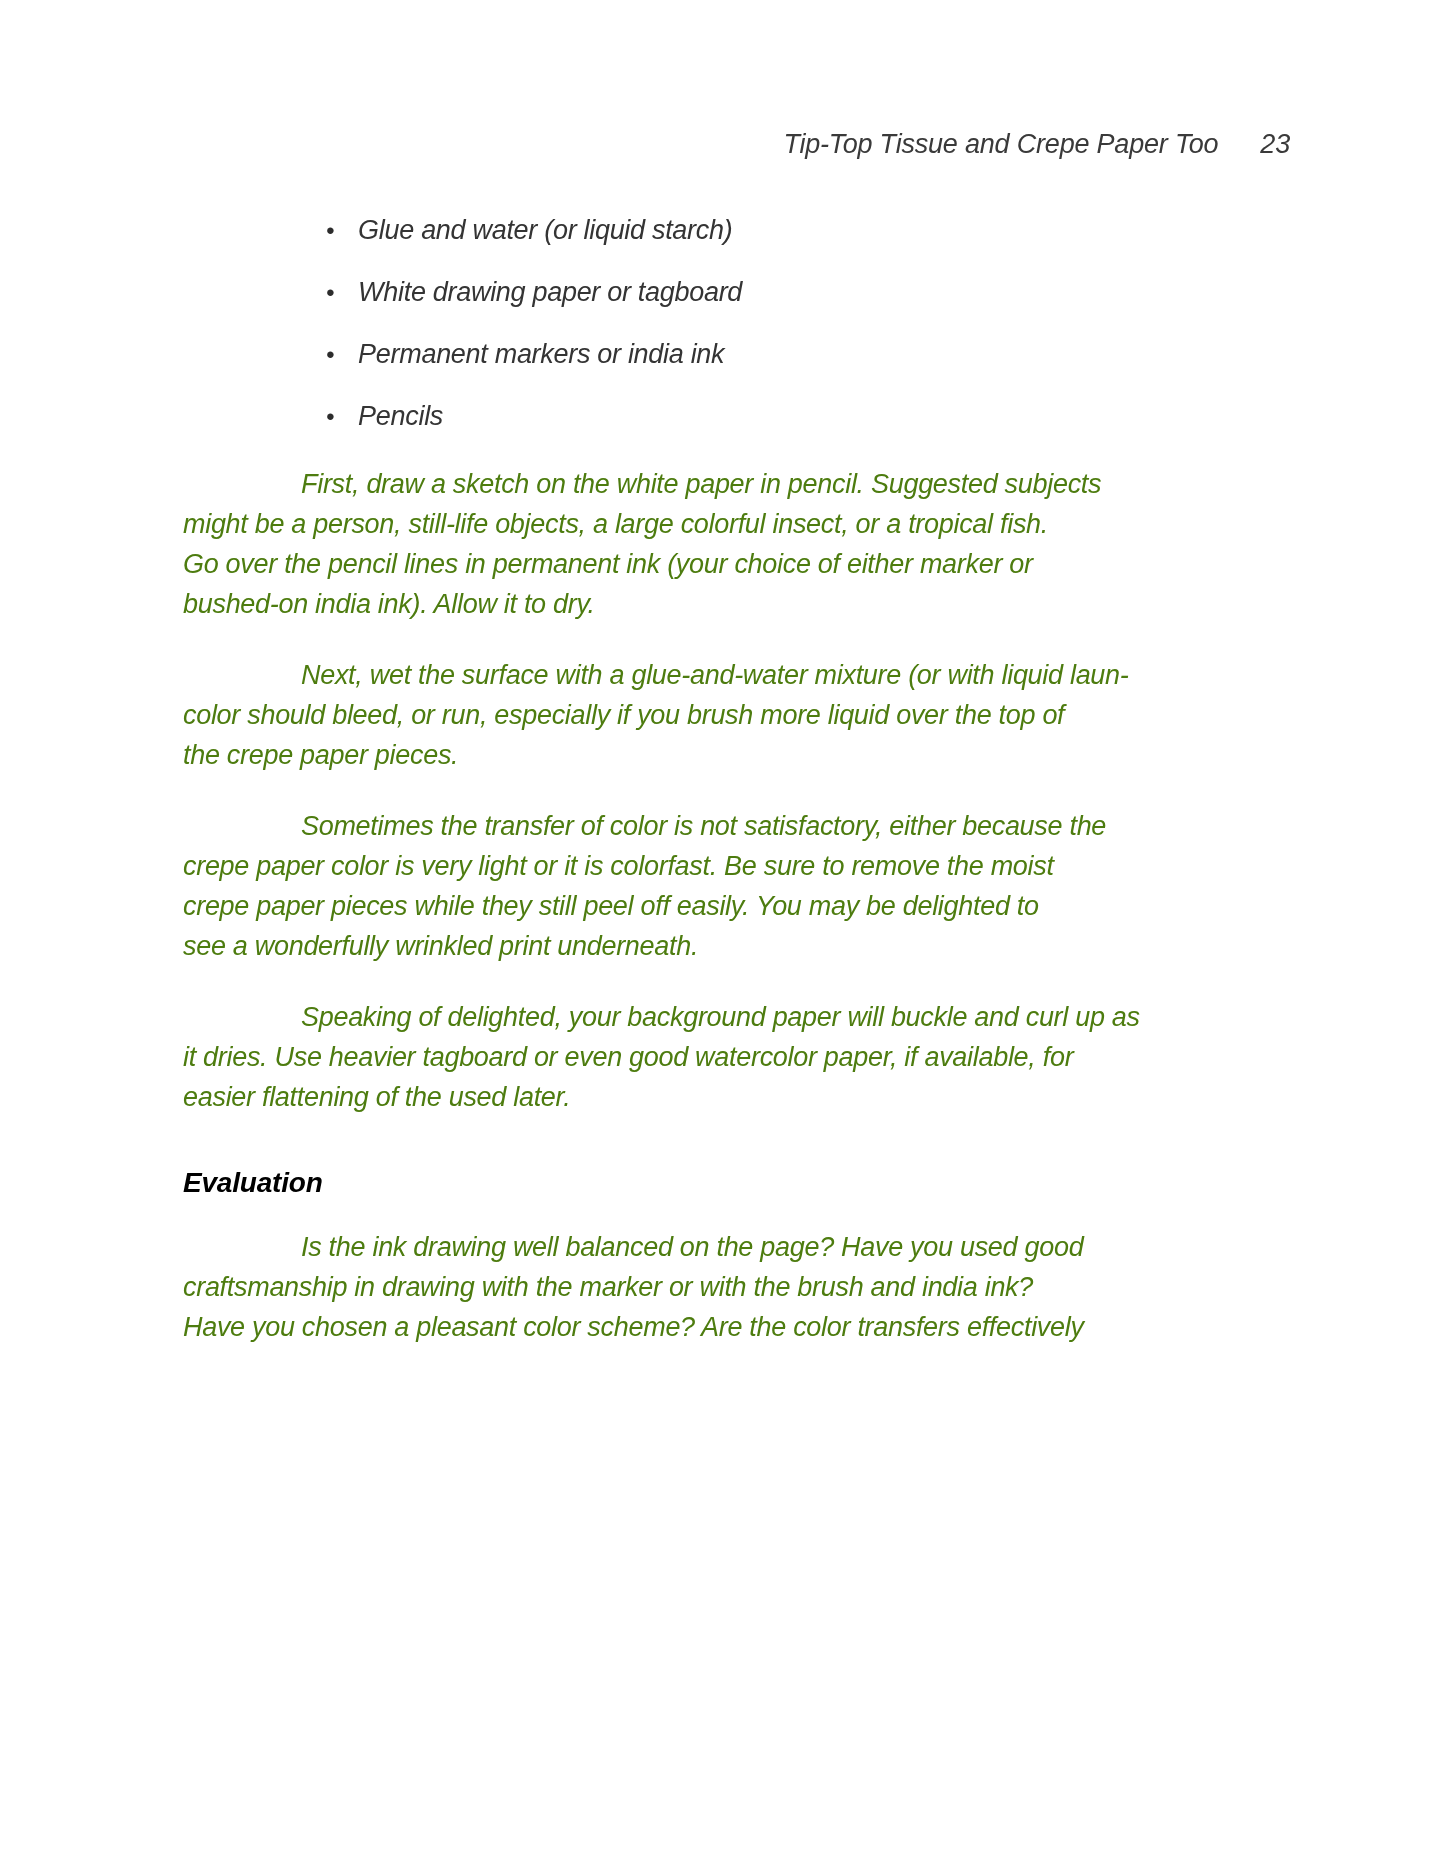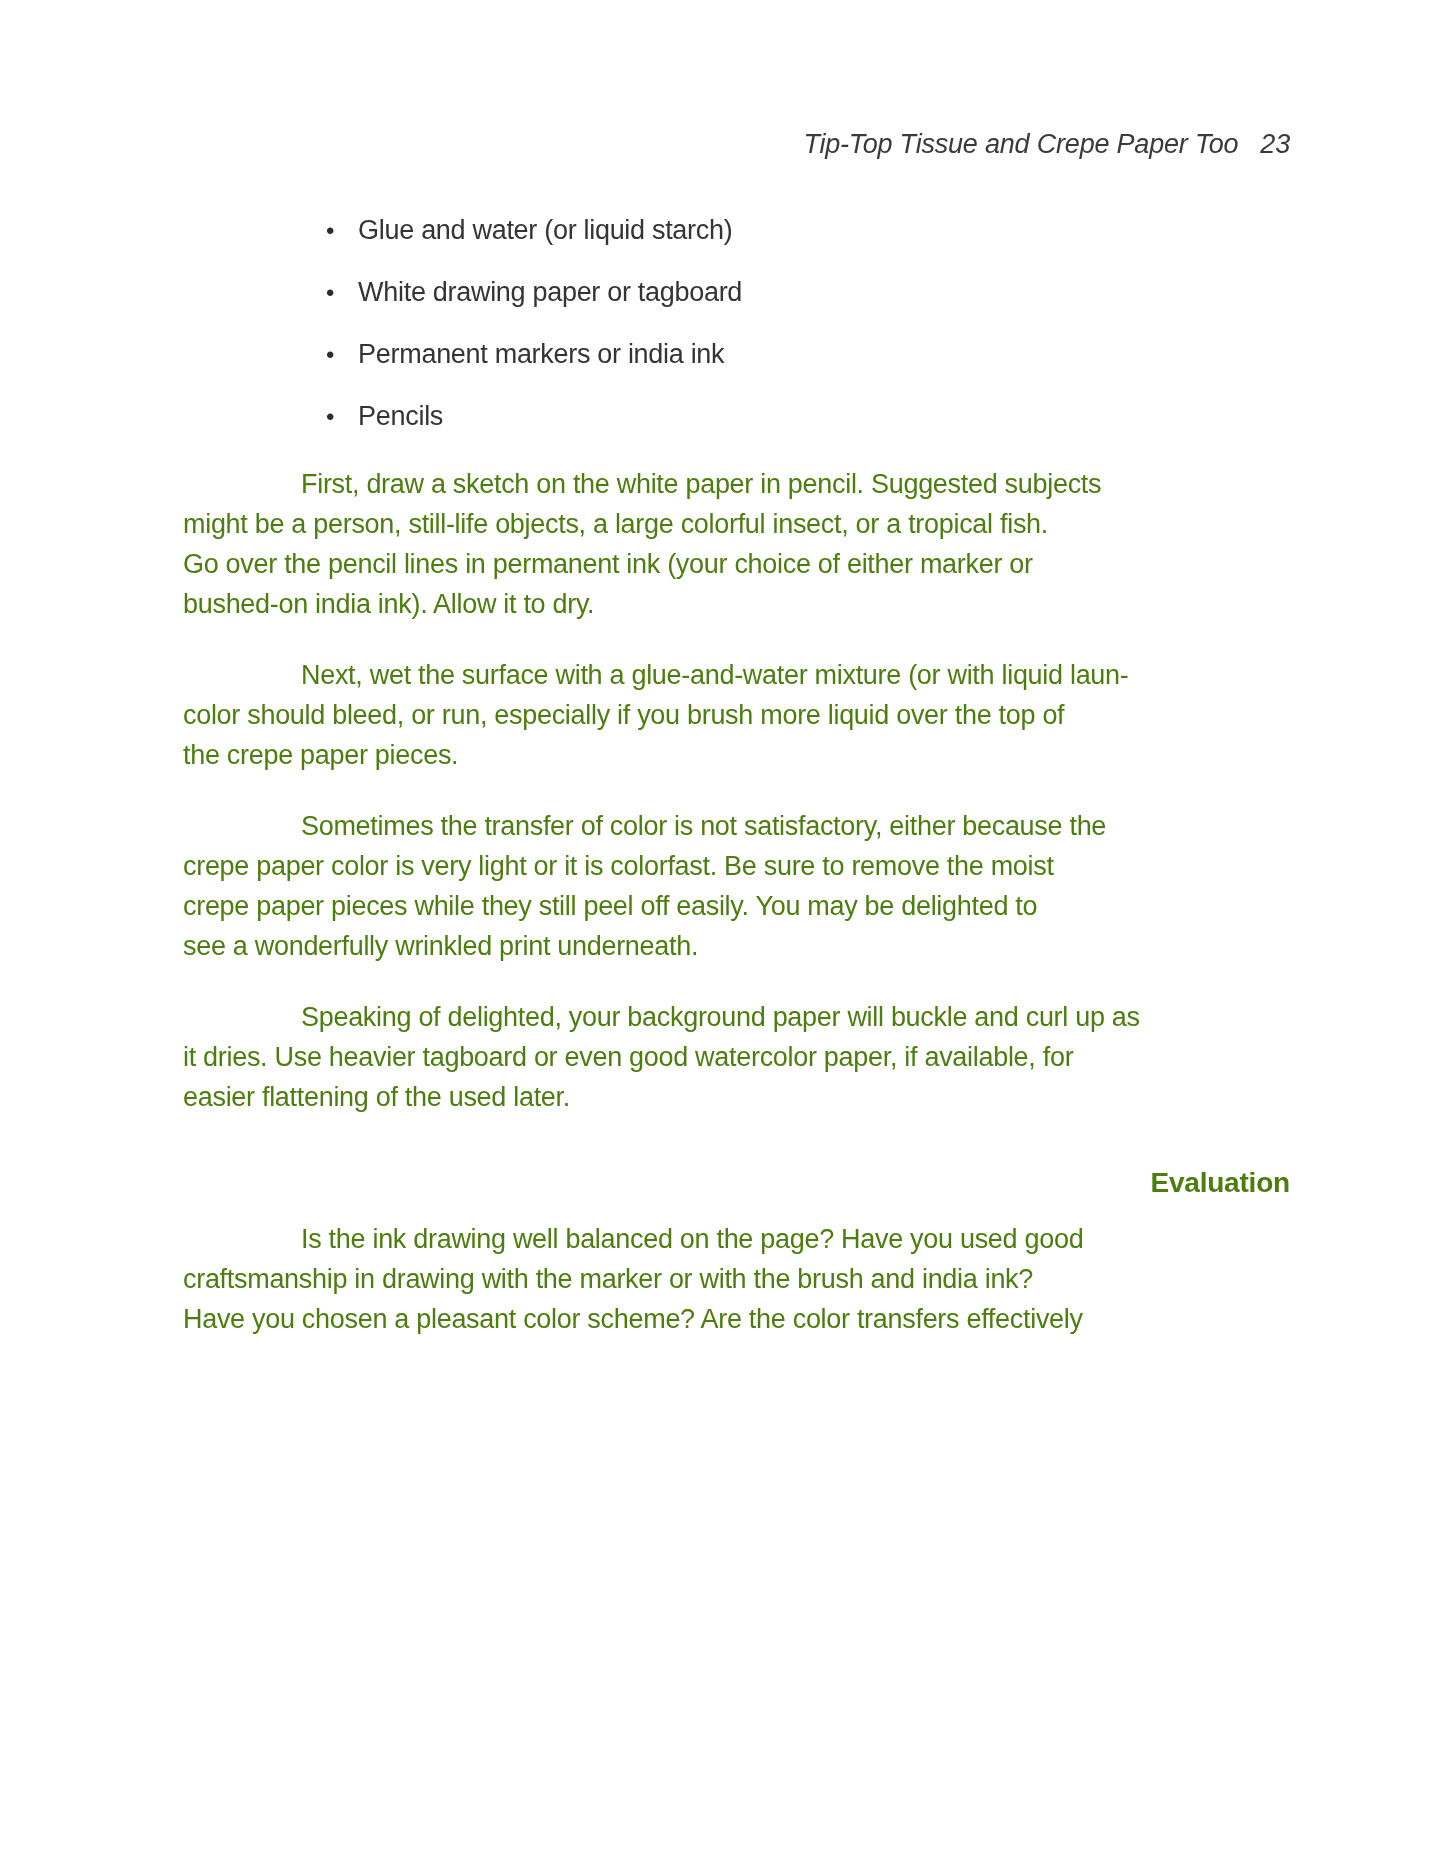--- a/index.html
+++ b/index.html
@@ -1,15 +1,15 @@
 <!DOCTYPE html>
 <html><head>
 <meta charset="utf-8">
 <style>
-  * { margin: 0; padding: 0; box-sizing: border-box; }
+  * { margin: 0; padding: 0; box-sizing: border-box; font-style: italic; }
   html, body { background: #ffffff; }
   body {
     font-family: "Liberation Sans", sans-serif;
     color: #333333;
   }
   .page {
     position: relative;
     width: 1445px;
     height: 1870px;
     background: #ffffff;
@@ -27,21 +27,21 @@
     display: flex;
     justify-content: flex-end;
     align-items: baseline;
     font-style: italic;
     font-size: 27px;
     line-height: 32px;
     color: #3a3a3a;
     letter-spacing: -0.2px;
   }
   .running-header .page-num {
-    margin-left: 22px;
+    margin-left: 42px;
   }
   
   .materials {
     list-style: none;
     margin-top: 56px;
   }
   .material-item {
     display: flex;
     align-items: baseline;
     padding-left: 143px;
@@ -67,28 +67,28 @@
     font-size: 27px;
     line-height: 40px;
     letter-spacing: -0.3px;
     white-space: nowrap;
     color: #4d7c0f;
   }
   .line.indent {
     padding-left: 118px;
   }
   .section-heading {
-    text-align: right;
+    text-align: left;
     font-size: 28px;
     line-height: 40px;
     font-weight: 700;
     letter-spacing: -0.2px;
-    color: #4d7c0f;
+    color: #000000;
     margin-top: 46px;
-    margin-bottom: 16px;
+    margin-bottom: 24px;
   }
 </style>
 </head>
 <body>
 
 <div class="page">
   <div class="content">
 
     <div class="running-header">
       <span>Tip-Top Tissue and Crepe Paper Too</span>

